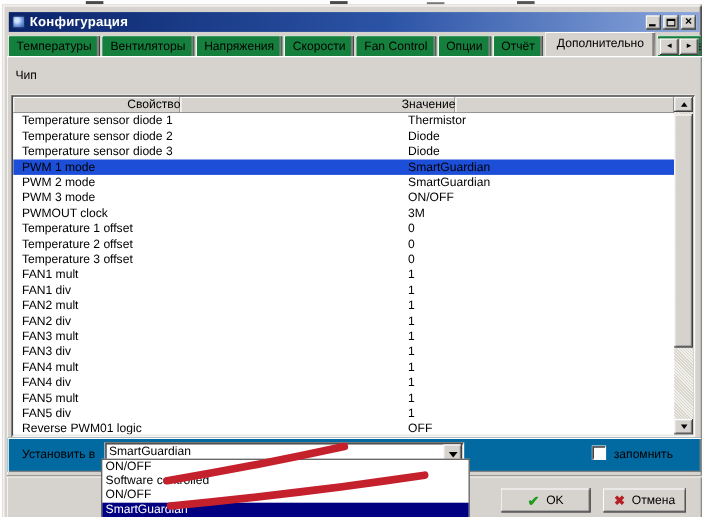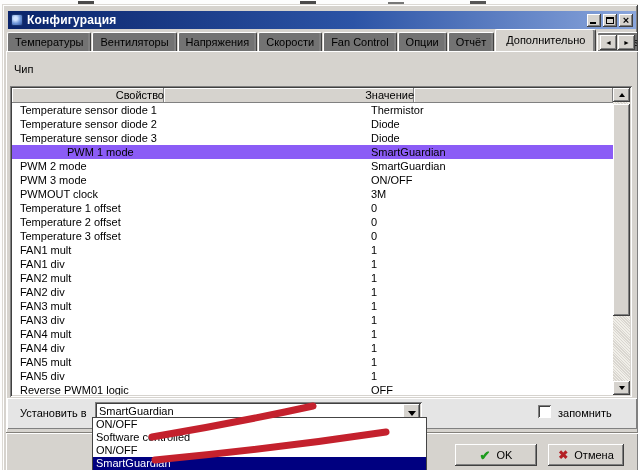--- a/index.html
+++ b/index.html
@@ -25,21 +25,21 @@
   .tb-btns{margin-left:auto;display:flex;gap:2px;}
   .tb-btn{width:14px;height:13px;background:#d6d3ce;border:none;padding:0;position:relative;
     box-shadow:inset -1px -1px 0 #404040, inset 1px 1px 0 #ffffff, inset -2px -2px 0 #808080;cursor:default;}
   .glyph-min{position:absolute;left:3px;bottom:3px;width:6px;height:2px;background:#000;}
   .glyph-max{position:absolute;left:3px;top:3px;width:8px;height:7px;border:1px solid #000;border-top-width:2px;}
   .glyph-close{position:absolute;left:0;top:0;width:14px;height:12px;line-height:12px;text-align:center;
     font-size:11px;font-weight:bold;color:#000;}
 
   
   .tabbar{position:absolute;left:5px;top:25px;width:630px;height:22px;display:flex;align-items:flex-end;overflow:hidden;}
-  .tab{flex:0 0 auto;height:19px;padding:3px 7px 0;font-size:11px;background:#737373;white-space:nowrap;
+  .tab{flex:0 0 auto;height:19px;padding:3px 7px 0;font-size:11px;background:#15803d;white-space:nowrap;
     border-top:1px solid #fff;border-left:1px solid #fff;border-right:1px solid #404040;
     border-top-left-radius:2px;border-top-right-radius:2px;box-shadow:inset -2px 0 0 #808080;margin-right:1px;}
   .tab.active{height:22px;padding:4px 10px 0;position:relative;z-index:3;background:#d6d3ce;}
   .tab-arrows{position:absolute;right:2px;bottom:1px;display:flex;gap:1px;background:#d6d3ce;padding-left:2px;z-index:4;}
   .tab-arrow{width:17px;height:15px;background:#d6d3ce;border:none;font-size:7px;line-height:14px;text-align:center;
     box-shadow:inset -1px -1px 0 #404040, inset 1px 1px 0 #ffffff, inset -2px -2px 0 #808080;color:#000;padding:0;}
 
   
   .page-panel{position:absolute;left:4px;top:47px;width:632px;height:423px;background:#d6d3ce;
     box-shadow:inset 1px 1px 0 #ffffff, inset -1px 0 0 #808080;}
@@ -58,39 +58,39 @@
   .ptable{position:absolute;left:8px;top:82px;width:622px;height:311px;background:#fff;
     box-shadow:inset 1px 1px 0 #808080, inset -1px -1px 0 #ffffff, inset 2px 2px 0 #404040, inset -2px -2px 0 #d6d3ce;}
   .ptable-inner{position:absolute;left:2px;top:2px;right:2px;bottom:2px;display:flex;overflow:hidden;}
   .tcols{width:601px;display:flex;flex-direction:column;}
   .thead{display:flex;height:15px;flex:0 0 auto;text-align:right;}
   .th{background:#d6d3ce;font-size:11px;line-height:14px;padding-left:10px;
     box-shadow:inset -1px -1px 0 #808080, inset 1px 1px 0 #ffffff;}
   .th.h1{width:152px;}.th.h2{width:250px;}.th.h3{flex:1;}
   .trows{flex:1;background:#fff;}
   .trow{display:flex;height:14px;font-size:11px;line-height:14px;justify-content:space-between;}
-  .trow.sel{background:#8b5cf6;padding-left:47px;}
+  .trow.sel{background:#1d4ed8;}
   .trow .c1{width:152px;padding-left:8px;white-space:nowrap;overflow:hidden;}
   .trow .c2{width:250px;padding-left:8px;white-space:nowrap;overflow:hidden;}
 
   
   .vscroll{width:17px;position:relative;background:#f1efe9;
     background-image:repeating-linear-gradient(45deg,#d9d6d0 0 1px,transparent 1px 2px);}
   .sb-btn{position:absolute;left:0;width:17px;height:14px;background:#d6d3ce;border:none;padding:0;font-size:7px;
     box-shadow:inset -1px -1px 0 #404040, inset 1px 1px 0 #ffffff, inset -2px -2px 0 #808080;}
   .sb-up{top:0;}.sb-down{bottom:0;}
   .tri-up-s{position:absolute;left:50%;top:50%;margin:-2px 0 0 -3px;width:0;height:0;
     border-left:3px solid transparent;border-right:3px solid transparent;border-bottom:4px solid #000;}
   .tri-down-s{position:absolute;left:50%;top:50%;margin:-2px 0 0 -3px;width:0;height:0;
     border-left:3px solid transparent;border-right:3px solid transparent;border-top:4px solid #000;}
   .sb-thumb{position:absolute;left:0;top:16px;width:17px;height:212px;background:#d6d3ce;
     box-shadow:inset -1px -1px 0 #404040, inset 1px 1px 0 #ffffff, inset -2px -2px 0 #808080;}
 
   
-  .footer-panel{position:absolute;left:5px;top:394px;width:630px;height:31px;background:#e5e5e5;
+  .footer-panel{position:absolute;left:5px;top:394px;width:630px;height:31px;background:#0369a1;
     box-shadow:inset 1px 1px 0 #ffffff, inset -1px -1px 0 #808080;}
   .set-label{position:absolute;left:13px;top:9px;font-size:11px;}
   .set-combo{position:absolute;left:88px;top:4px;width:327px;height:21px;background:#fff;
     box-shadow:inset 1px 1px 0 #808080, inset -1px -1px 0 #ffffff, inset 2px 2px 0 #404040, inset -2px -2px 0 #d6d3ce;}
   .set-combo .combo-text{position:absolute;left:4px;top:3px;font-size:11px;}
   .cb-box{position:absolute;left:531px;top:7px;width:13px;height:13px;background:#fff;border:none;
     box-shadow:inset 1px 1px 0 #808080, inset -1px -1px 0 #ffffff, inset 2px 2px 0 #404040;}
   .cb-label{position:absolute;left:551px;top:9px;font-size:11px;}
 
   .ridge{position:absolute;left:4px;top:428px;width:632px;height:2px;background:#ffffff;border-top:1px solid #84817b;z-index:1;}

